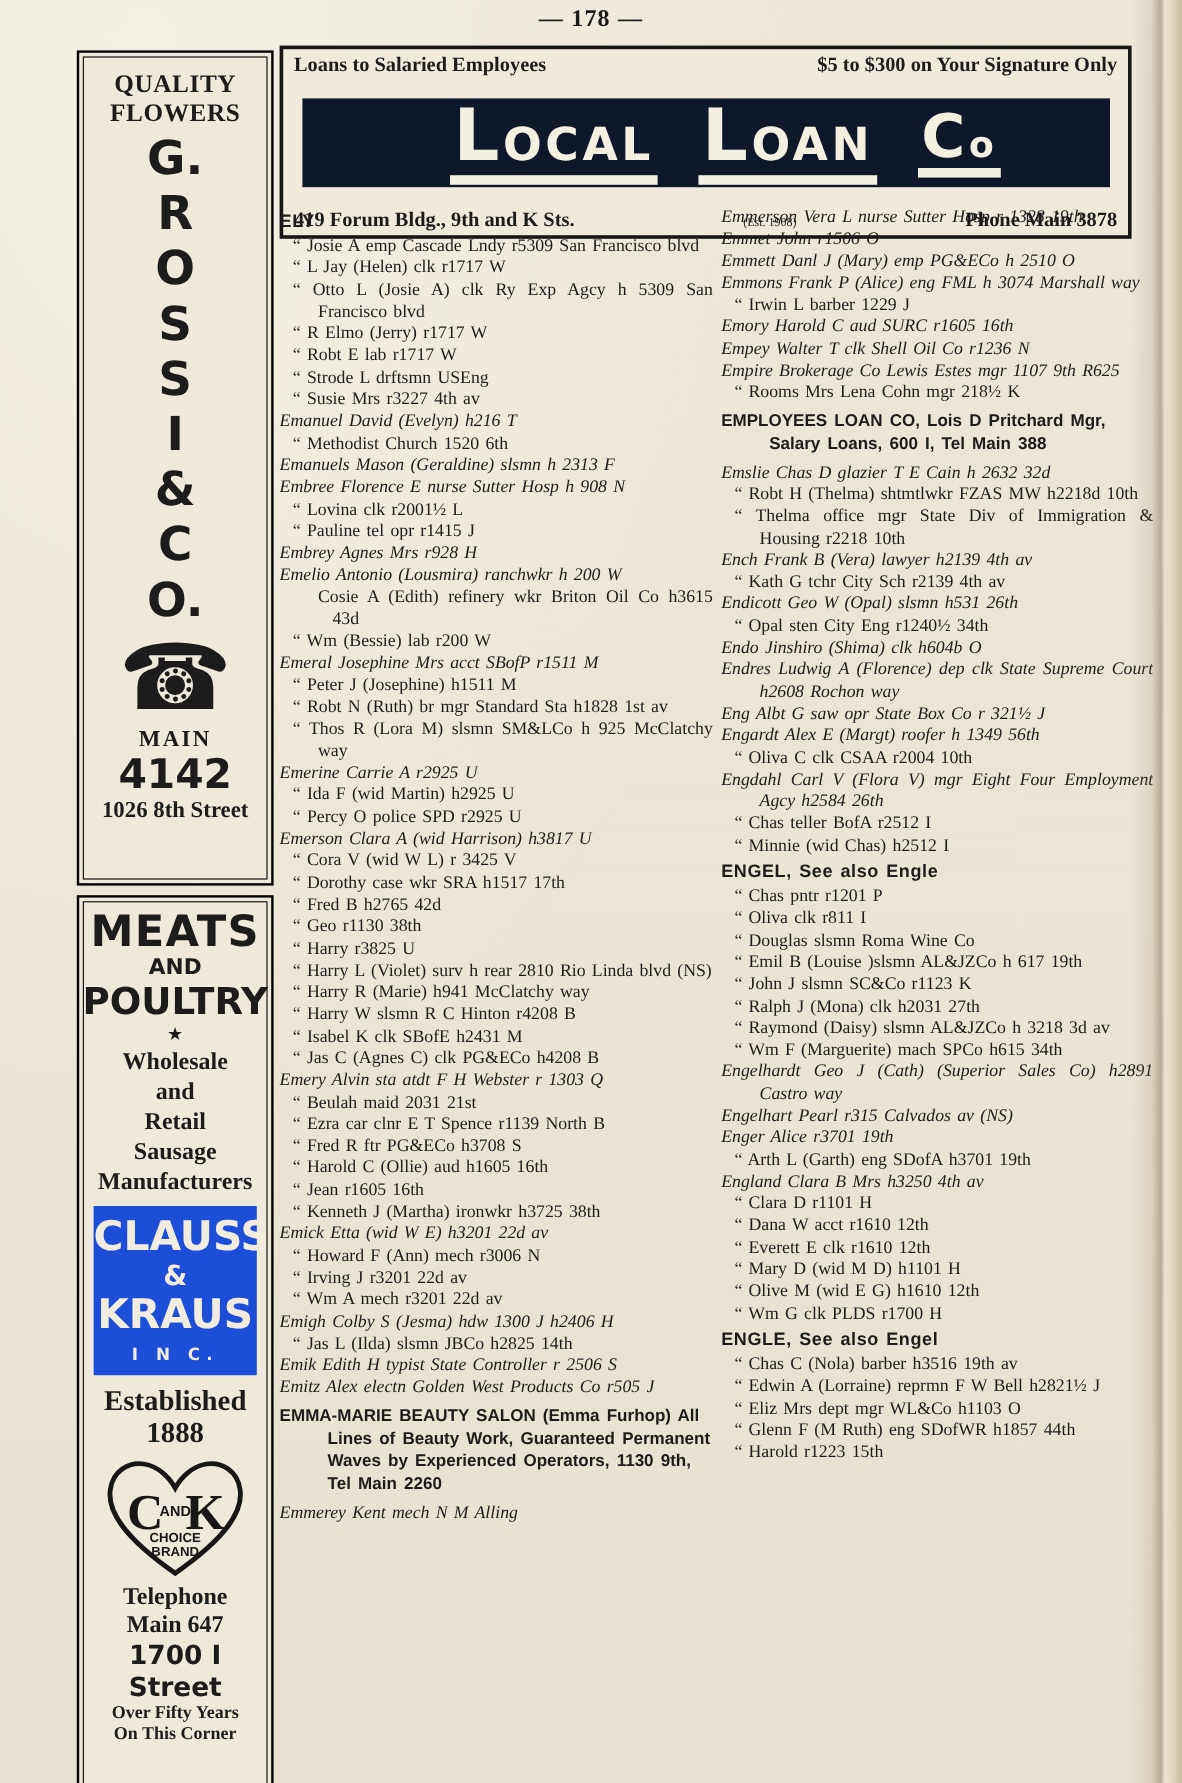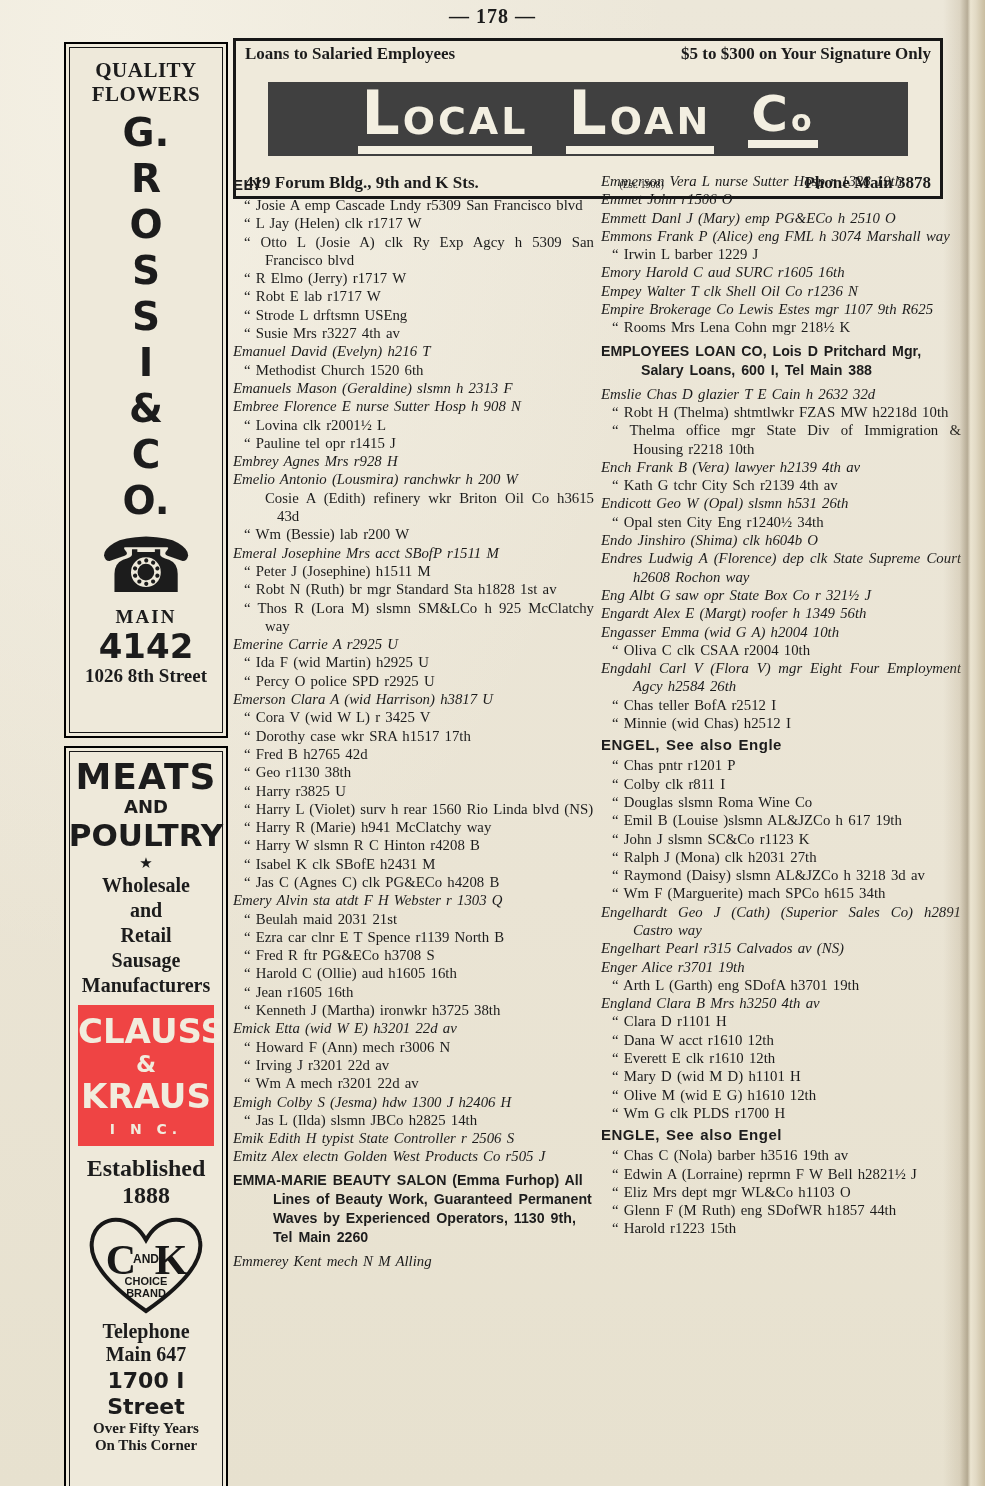--- a/index.html
+++ b/index.html
@@ -16,22 +16,22 @@
   .page-number{position:absolute;top:5px;left:0;width:985px;text-align:center;
     font-size:20px;font-weight:bold;letter-spacing:1px;}
 
   
   .banner{position:absolute;left:233px;top:38px;width:710px;height:161px;box-sizing:border-box;
     border:3px solid #171717;background:#efeadb;display:flex;flex-direction:column;
     justify-content:space-between;padding:3px 9px;}
   .banner-row{display:flex;justify-content:space-between;align-items:baseline;
     font-weight:bold;font-size:17px;}
   .banner-row .est{font-weight:normal;font-size:10px;}
-  .logo{align-self:center;background:#404040;width:640px;height:74px;display:flex;
-    align-items:center;justify-content:center;gap:34px;}
+  .logo{align-self:center;background:#0f172a;width:640px;height:74px;display:flex;
+    align-items:center;justify-content:center;gap:34px;padding-left:33px;}
   .lw{position:relative;color:#f3efe1;font-family:"DejaVu Sans",sans-serif;font-weight:bold;
     font-size:38px;letter-spacing:3px;line-height:1;padding:0 3px 11px;}
   .lw::first-letter{font-size:60px;}
   .lw::after{content:"";position:absolute;left:0;bottom:0;width:100%;height:8px;background:#f3efe1;}
   .lw.co{font-size:30px;padding-bottom:9px;}
   .lw.co::first-letter{font-size:50px;}
 
   
   .ad{position:absolute;box-sizing:border-box;background:#eee9da;border:2px solid #000000;text-align:center;}
   .ad::before{content:"";position:absolute;inset:3px;border:1px solid #171717;pointer-events:none;}
@@ -43,21 +43,21 @@
   .rossi-exch{font-weight:bold;font-size:19px;letter-spacing:2px;margin-top:0px;}
   .rossi-num{font-family:"DejaVu Sans",sans-serif;font-weight:bold;font-size:34px;line-height:36px;}
   .rossi-addr{font-weight:bold;font-size:19px;margin-top:1px;}
 
   .ad-clauss{left:64px;top:746px;width:164px;height:884px;display:flex;flex-direction:column;align-items:center;}
   .meats{font-family:"DejaVu Sans",sans-serif;font-weight:bold;font-size:36px;line-height:38px;margin-top:10px;letter-spacing:1px;}
   .andw{font-family:"DejaVu Sans",sans-serif;font-weight:bold;font-size:18px;line-height:22px;}
   .poultry{font-family:"DejaVu Sans",sans-serif;font-weight:bold;font-size:31px;line-height:34px;}
   .star{font-size:15px;line-height:18px;margin:2px 0 1px;}
   .cs{font-weight:bold;font-size:20px;line-height:25px;}
-  .cblock{background:#ef4444;color:#f1ecdd;width:136px;margin-top:7px;padding:8px 0 7px;}
+  .cblock{background:#1d4ed8;color:#f1ecdd;width:136px;margin-top:7px;padding:8px 0 7px;}
   .cb{font-family:"DejaVu Sans",sans-serif;font-weight:bold;font-size:34px;line-height:37px;}
   .cb-amp{font-family:"DejaVu Sans",sans-serif;font-weight:bold;font-size:23px;line-height:28px;}
   .cb-inc{font-family:"DejaVu Sans",sans-serif;font-weight:bold;font-size:14px;line-height:20px;letter-spacing:5px;margin-top:4px;}
   .estab{font-weight:bold;font-size:24px;margin-top:9px;}
   .heart{margin-top:4px;}
   .tel{font-weight:bold;font-size:20px;line-height:23px;margin-top:3px;}
   .addr2{font-family:"DejaVu Sans",sans-serif;font-weight:bold;font-size:22px;line-height:26px;margin-top:2px;}
   .tag{font-weight:bold;font-size:15px;line-height:17px;}
 
   
@@ -177,21 +177,21 @@
     <p class="e ditto">“ Thos R (Lora M) slsmn SM&amp;LCo h 925 McClatchy way</p>
     <p class="e main">Emerine Carrie A r2925 U</p>
     <p class="e ditto">“ Ida F (wid Martin) h2925 U</p>
     <p class="e ditto">“ Percy O police SPD r2925 U</p>
     <p class="e main">Emerson Clara A (wid Harrison) h3817 U</p>
     <p class="e ditto">“ Cora V (wid W L) r 3425 V</p>
     <p class="e ditto">“ Dorothy case wkr SRA h1517 17th</p>
     <p class="e ditto">“ Fred B h2765 42d</p>
     <p class="e ditto">“ Geo r1130 38th</p>
     <p class="e ditto">“ Harry r3825 U</p>
-    <p class="e ditto">“ Harry L (Violet) surv h rear 1560 Rio Linda blvd (NS)</p>
+    <p class="e ditto">“ Harry L (Violet) surv h rear 2810 Rio Linda blvd (NS)</p>
     <p class="e ditto">“ Harry R (Marie) h941 McClatchy way</p>
     <p class="e ditto">“ Harry W slsmn R C Hinton r4208 B</p>
     <p class="e ditto">“ Isabel K clk SBofE h2431 M</p>
     <p class="e ditto">“ Jas C (Agnes C) clk PG&amp;ECo h4208 B</p>
     <p class="e main">Emery Alvin sta atdt F H Webster r 1303 Q</p>
     <p class="e ditto">“ Beulah maid 2031 21st</p>
     <p class="e ditto">“ Ezra car clnr E T Spence r1139 North B</p>
     <p class="e ditto">“ Fred R ftr PG&amp;ECo h3708 S</p>
     <p class="e ditto">“ Harold C (Ollie) aud h1605 16th</p>
     <p class="e ditto">“ Jean r1605 16th</p>
@@ -222,28 +222,27 @@
     <p class="e ditto">“ Robt H (Thelma) shtmtlwkr FZAS MW h2218d 10th</p>
     <p class="e ditto">“ Thelma office mgr State Div of Immigration &amp; Housing r2218 10th</p>
     <p class="e main">Ench Frank B (Vera) lawyer h2139 4th av</p>
     <p class="e ditto">“ Kath G tchr City Sch r2139 4th av</p>
     <p class="e main">Endicott Geo W (Opal) slsmn h531 26th</p>
     <p class="e ditto">“ Opal sten City Eng r1240½ 34th</p>
     <p class="e main">Endo Jinshiro (Shima) clk h604b O</p>
     <p class="e main">Endres Ludwig A (Florence) dep clk State Supreme Court h2608 Rochon way</p>
     <p class="e main">Eng Albt G saw opr State Box Co r 321½ J</p>
     <p class="e main">Engardt Alex E (Margt) roofer h 1349 56th</p>
-    <p class="e main">Engasser Emma (wid G A) h2004 10th</p>
     <p class="e ditto">“ Oliva C clk CSAA r2004 10th</p>
     <p class="e main">Engdahl Carl V (Flora V) mgr Eight Four Employment Agcy h2584 26th</p>
     <p class="e ditto">“ Chas teller BofA r2512 I</p>
     <p class="e ditto">“ Minnie (wid Chas) h2512 I</p>
     <p class="e header">ENGEL, See also Engle</p>
     <p class="e ditto">“ Chas pntr r1201 P</p>
-    <p class="e ditto">“ Colby clk r811 I</p>
+    <p class="e ditto">“ Oliva clk r811 I</p>
     <p class="e ditto">“ Douglas slsmn Roma Wine Co</p>
     <p class="e ditto">“ Emil B (Louise )slsmn AL&amp;JZCo h 617 19th</p>
     <p class="e ditto">“ John J slsmn SC&amp;Co r1123 K</p>
     <p class="e ditto">“ Ralph J (Mona) clk h2031 27th</p>
     <p class="e ditto">“ Raymond (Daisy) slsmn AL&amp;JZCo h 3218 3d av</p>
     <p class="e ditto">“ Wm F (Marguerite) mach SPCo h615 34th</p>
     <p class="e main">Engelhardt Geo J (Cath) (Superior Sales Co) h2891 Castro way</p>
     <p class="e main">Engelhart Pearl r315 Calvados av (NS)</p>
     <p class="e main">Enger Alice r3701 19th</p>
     <p class="e ditto">“ Arth L (Garth) eng SDofA h3701 19th</p>

